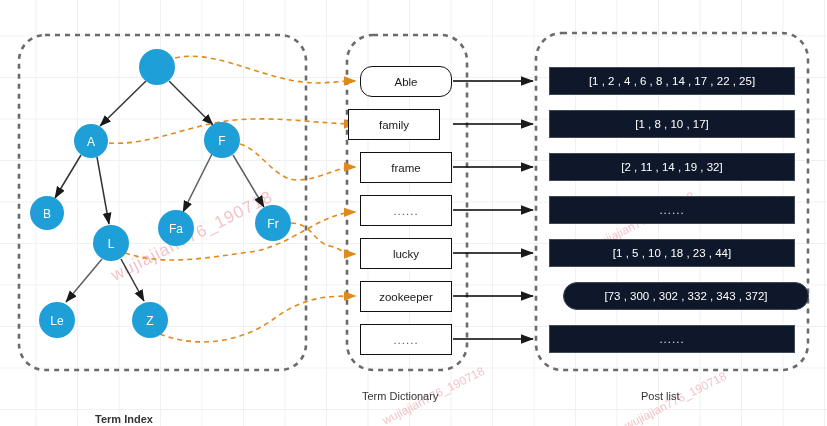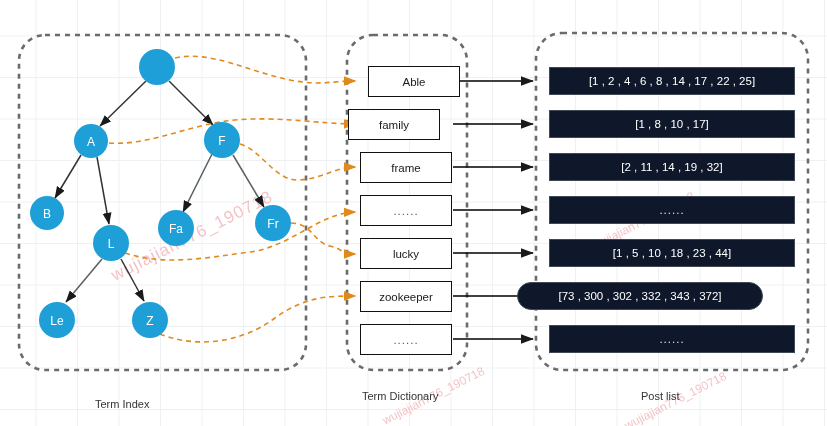--- a/index.html
+++ b/index.html
@@ -123,21 +123,21 @@
       <line x1="453" y1="124" x2="533" y2="124" marker-end="url(#arrBlack)"></line>
       <line x1="453" y1="167" x2="533" y2="167" marker-end="url(#arrBlack)"></line>
       <line x1="453" y1="210" x2="533" y2="210" marker-end="url(#arrBlack)"></line>
       <line x1="453" y1="253" x2="533" y2="253" marker-end="url(#arrBlack)"></line>
       <line x1="453" y1="296" x2="533" y2="296" marker-end="url(#arrBlack)"></line>
       <line x1="453" y1="339" x2="533" y2="339" marker-end="url(#arrBlack)"></line>
     </g>
   </svg>
 
   <div>
-    <div class="termbox" style="left:368px;top:66px;">
+    <div class="termbox" style="left:360px;top:66px;border-radius:12px;">
         <span>Able</span>
       </div>
     <div class="termbox" style="left:348px;top:109px;">
         <span>family</span>
       </div>
     <div class="termbox" style="left:360px;top:152px;">
         <span>frame</span>
       </div>
     <div class="termbox ellipsis" style="left:360px;top:195px;">
         <span>......</span>
@@ -162,26 +162,26 @@
       </div>
     <div class="postbox" style="left:549px;top:153px;">
         <span>[2 , 11 , 14 , 19 , 32]</span>
       </div>
     <div class="postbox ellipsis" style="left:549px;top:196px;">
         <span>......</span>
       </div>
     <div class="postbox" style="left:549px;top:239px;">
         <span>[1 , 5 , 10 , 18 , 23 , 44]</span>
       </div>
-    <div class="postbox" style="left:517px;top:282px;border-radius:14px;">
+    <div class="postbox" style="left:563px;top:282px;border-radius:14px;">
         <span>[73 , 300 , 302 , 332 , 343 , 372]</span>
       </div>
     <div class="postbox ellipsis" style="left:549px;top:325px;">
         <span>......</span>
       </div>
   </div>
 
-  <div class="grpLabel" style="left:95px;top:398px;">Term Index</div>
+  <div class="grpLabel" style="left:95px;top:413px;font-weight:bold;">Term Index</div>
   <div class="grpLabel" style="left:362px;top:390px;">Term Dictionary</div>
   <div class="grpLabel" style="left:641px;top:390px;">Post list</div>
 
 
 </div>
 
 </body></html>

